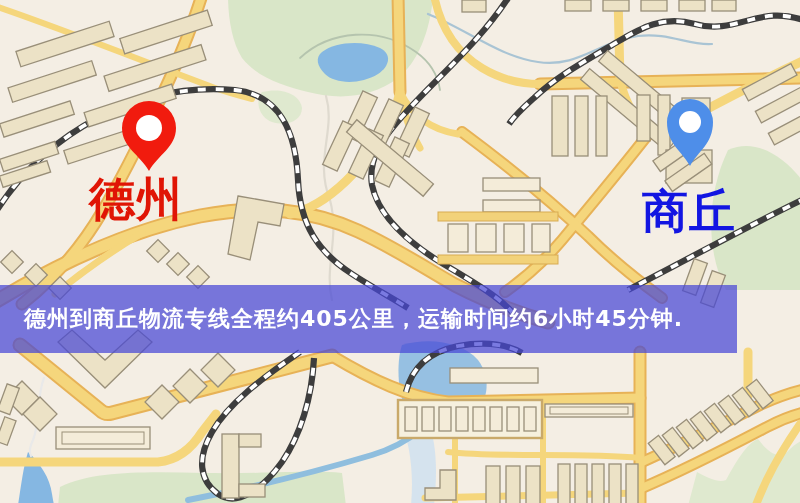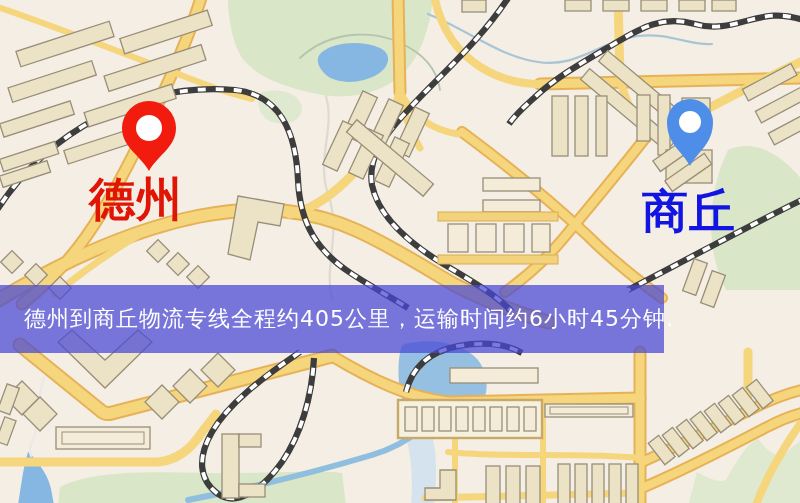--- a/index.html
+++ b/index.html
@@ -32,23 +32,23 @@
   .pin-destination path{fill:var(--destination-pin,#4e8ee9)}
   .city-label{
     position:absolute;font-size:46px;font-weight:bold;line-height:1;
     white-space:nowrap;letter-spacing:1px;
   }
   .label-origin{left:89px;top:176px;color:var(--origin-label,#e01505)}
   .label-destination{left:642px;top:188px;color:var(--destination-label,#1215e2)}
 
   
   .banner{
-    position:absolute;left:0;top:285px;width:664px;height:68px;
+    position:absolute;left:0;top:285px;width:737px;height:68px;
     background:var(--banner-overlay,rgba(70,70,214,0.72));
-    display:flex;align-items:center;
+    display:flex;align-items:center;font-weight:bold;
   }
   .banner span{
     color:var(--banner-text,#fff);font-size:22px;letter-spacing:1px;
     padding-left:24px;white-space:nowrap;
   }
 </style>
 </head>
 <body>
 
 <div class="stage">

